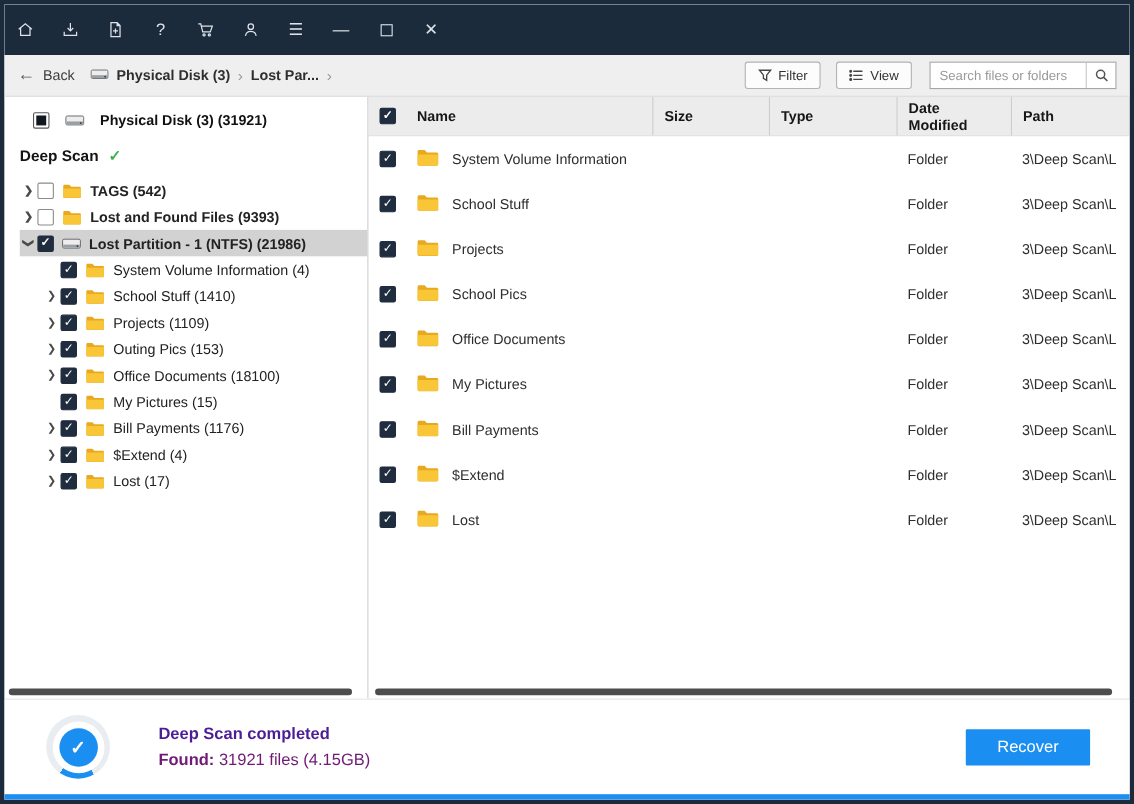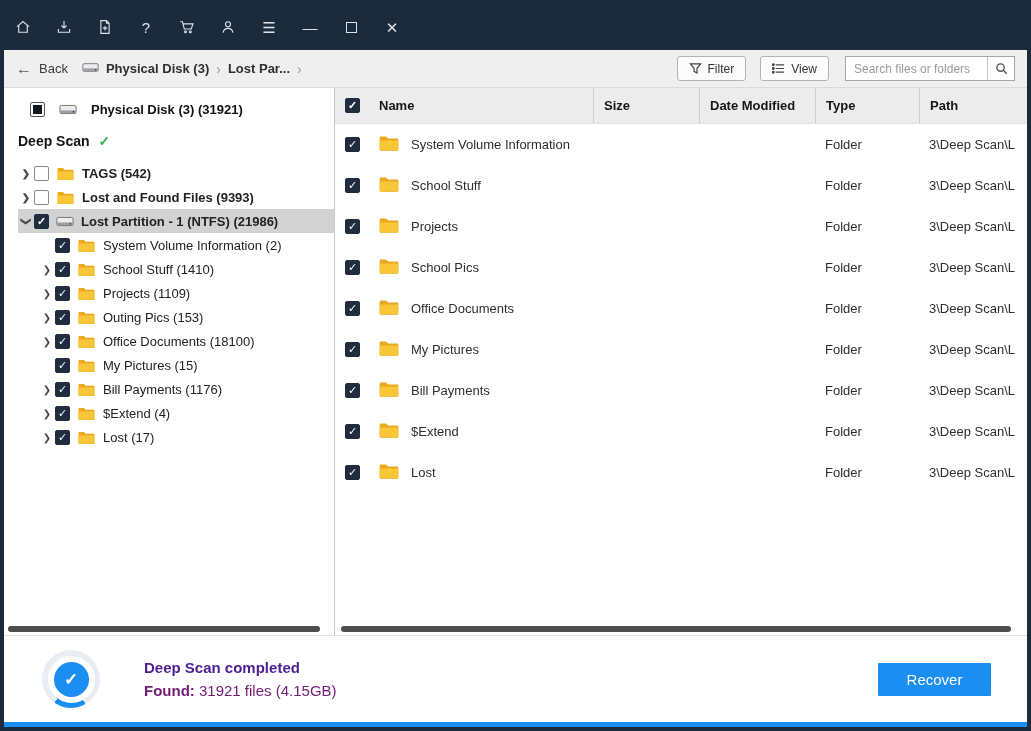--- a/index.html
+++ b/index.html
@@ -258,21 +258,21 @@
           </div>
           <div class="tree-row" style="margin-left: 23px;">
             <span class="expander"></span>
             <span class="cb checked">✓</span>
             <span class="tree-icon">
               <svg viewBox="0 0 20 16" width="19" height="15">
                 <path d="M1.5 3.2c0-.7.5-1.2 1.2-1.2h4.6l1.9 2h8.1c.7 0 1.2.5 1.2 1.2v8.6c0 .7-.5 1.2-1.2 1.2H2.7c-.7 0-1.2-.5-1.2-1.2z" fill="#e8a81f"></path>
                 <path d="M1.5 5.7h17v7.8c0 .7-.5 1.2-1.2 1.2H2.7c-.7 0-1.2-.5-1.2-1.2z" fill="#f8c637"></path>
               </svg>
             </span>
-            <span class="tree-label">System Volume Information (2)</span>
+            <span class="tree-label">System Volume Information (4)</span>
           </div>
           <div class="tree-row" style="margin-left: 23px;">
             <span class="expander">❯</span>
             <span class="cb checked">✓</span>
             <span class="tree-icon">
               <svg viewBox="0 0 20 16" width="19" height="15">
                 <path d="M1.5 3.2c0-.7.5-1.2 1.2-1.2h4.6l1.9 2h8.1c.7 0 1.2.5 1.2 1.2v8.6c0 .7-.5 1.2-1.2 1.2H2.7c-.7 0-1.2-.5-1.2-1.2z" fill="#e8a81f"></path>
                 <path d="M1.5 5.7h17v7.8c0 .7-.5 1.2-1.2 1.2H2.7c-.7 0-1.2-.5-1.2-1.2z" fill="#f8c637"></path>
               </svg>
             </span>
@@ -362,24 +362,24 @@
     <section class="right-panel">
       <div class="grid-header">
         <div class="gh-cell">
           <span class="cb checked">✓</span>
           <span>Name</span>
         </div>
         <div class="gh-cell">
           <span>Size</span>
         </div>
         <div class="gh-cell">
+          <span>Type</span>
+        </div>
+        <div class="gh-cell">
           <span>Date Modified</span>
-        </div>
-        <div class="gh-cell">
-          <span>Type</span>
         </div>
         <div class="gh-cell">
           <span>Path</span>
         </div>
       </div>
       <div class="grid-body">
           <div class="grid-row">
             <div class="g-name">
               <span class="cb checked">✓</span>
               <span class="row-folder"><svg viewBox="0 0 20 16">

